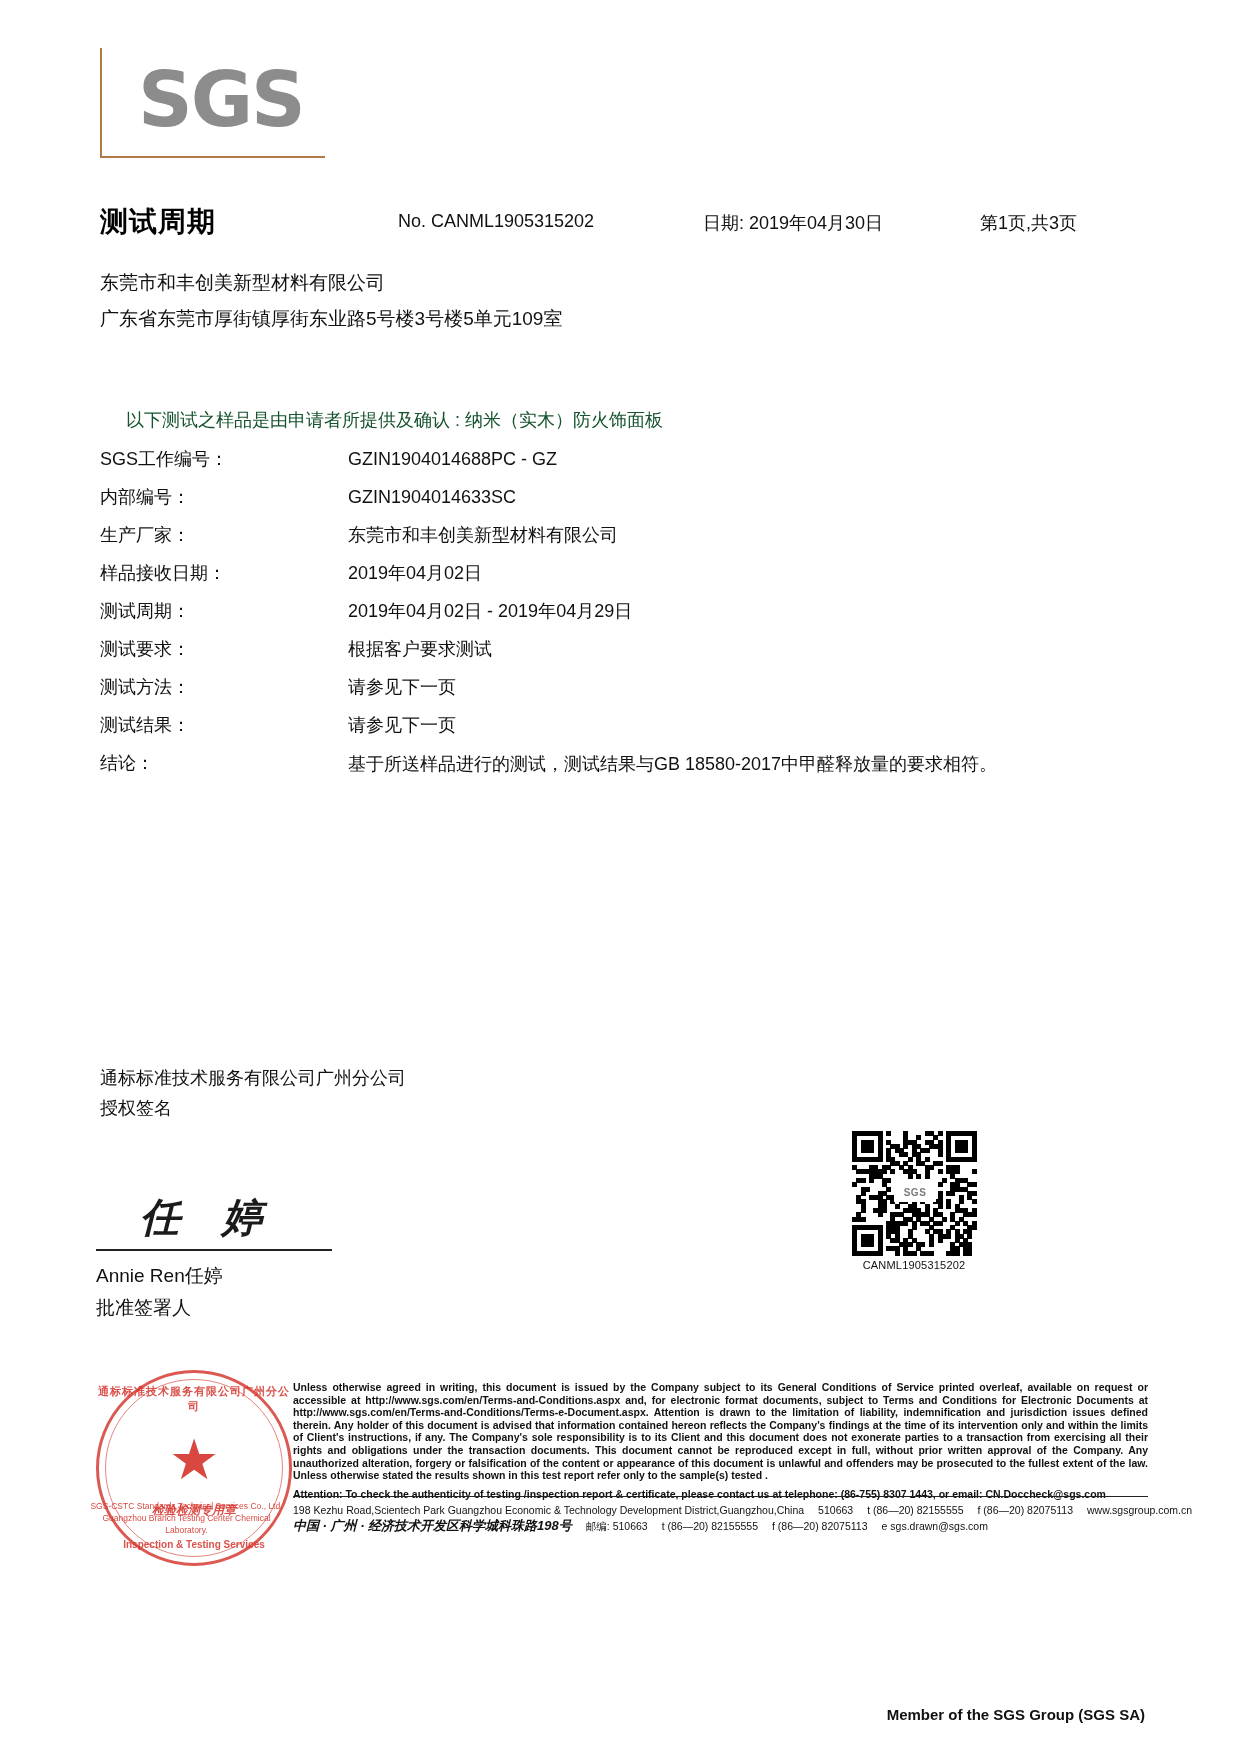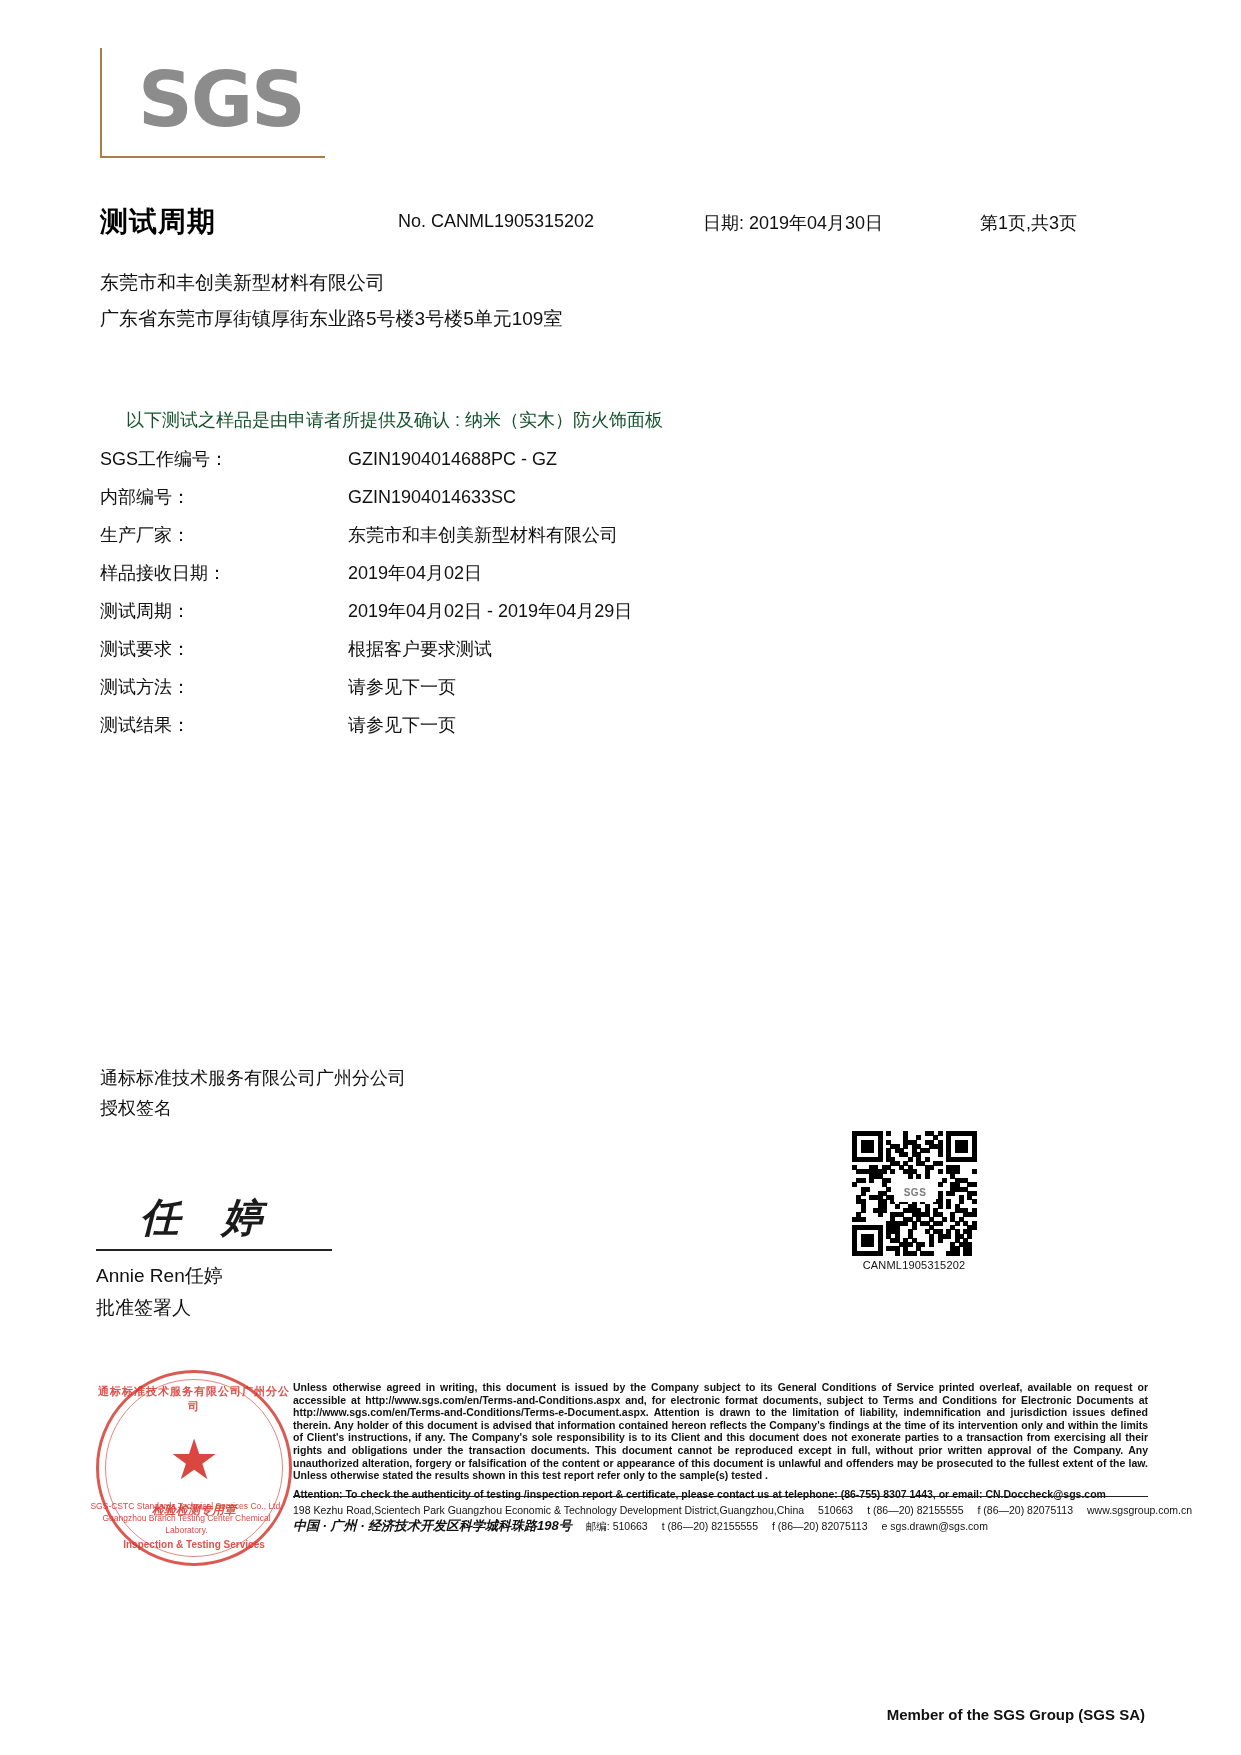--- a/index.html
+++ b/index.html
@@ -384,20 +384,24 @@
       <div class="field-label">测试要求：</div>
       <div class="field-value">根据客户要求测试</div>
     </div>
     <div class="field-row">
       <div class="field-label">测试方法：</div>
       <div class="field-value">请参见下一页</div>
     </div>
     <div class="field-row">
       <div class="field-label">测试结果：</div>
       <div class="field-value">请参见下一页</div>
+    </div>
+    <div class="field-row tall">
+      <div class="field-label">结论：</div>
+      <div class="field-value">基于所送样品进行的测试，测试结果与GB 18580-2017中甲醛释放量的要求相符。</div>
     </div>
   </div>
 
   <div class="sign-org">
     <div>通标标准技术服务有限公司广州分公司</div>
     <div>授权签名</div>
   </div>
   <div class="sign-script">任 婷</div>
   <div class="sign-rule"></div>
   <div class="sign-name">

